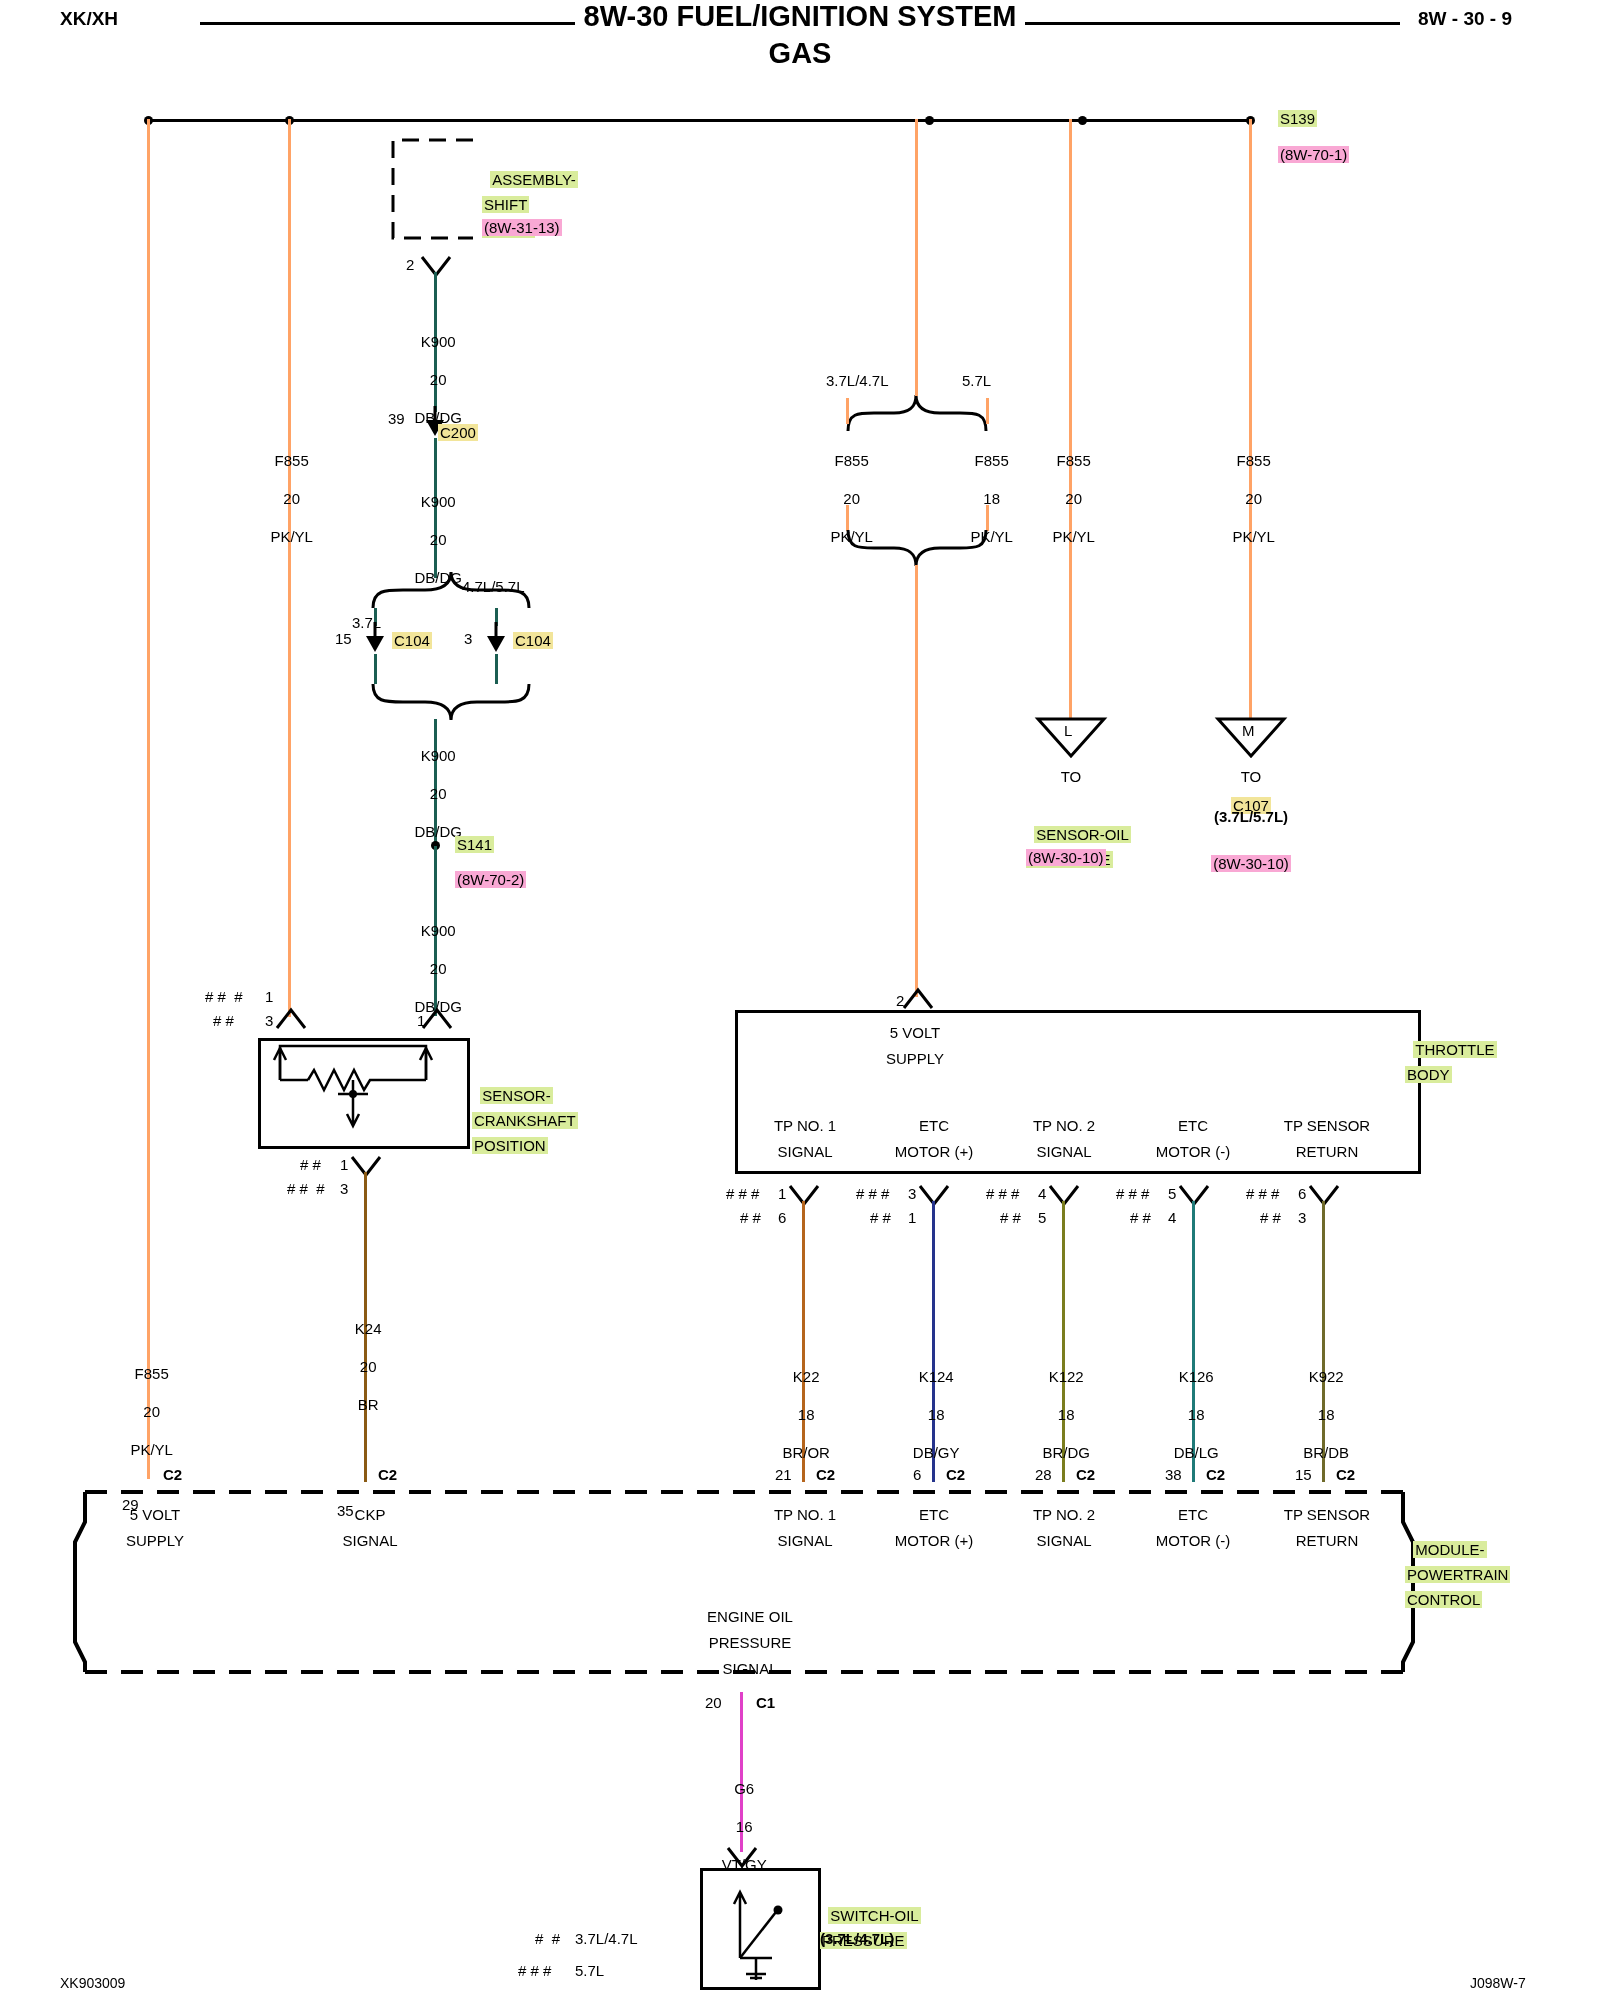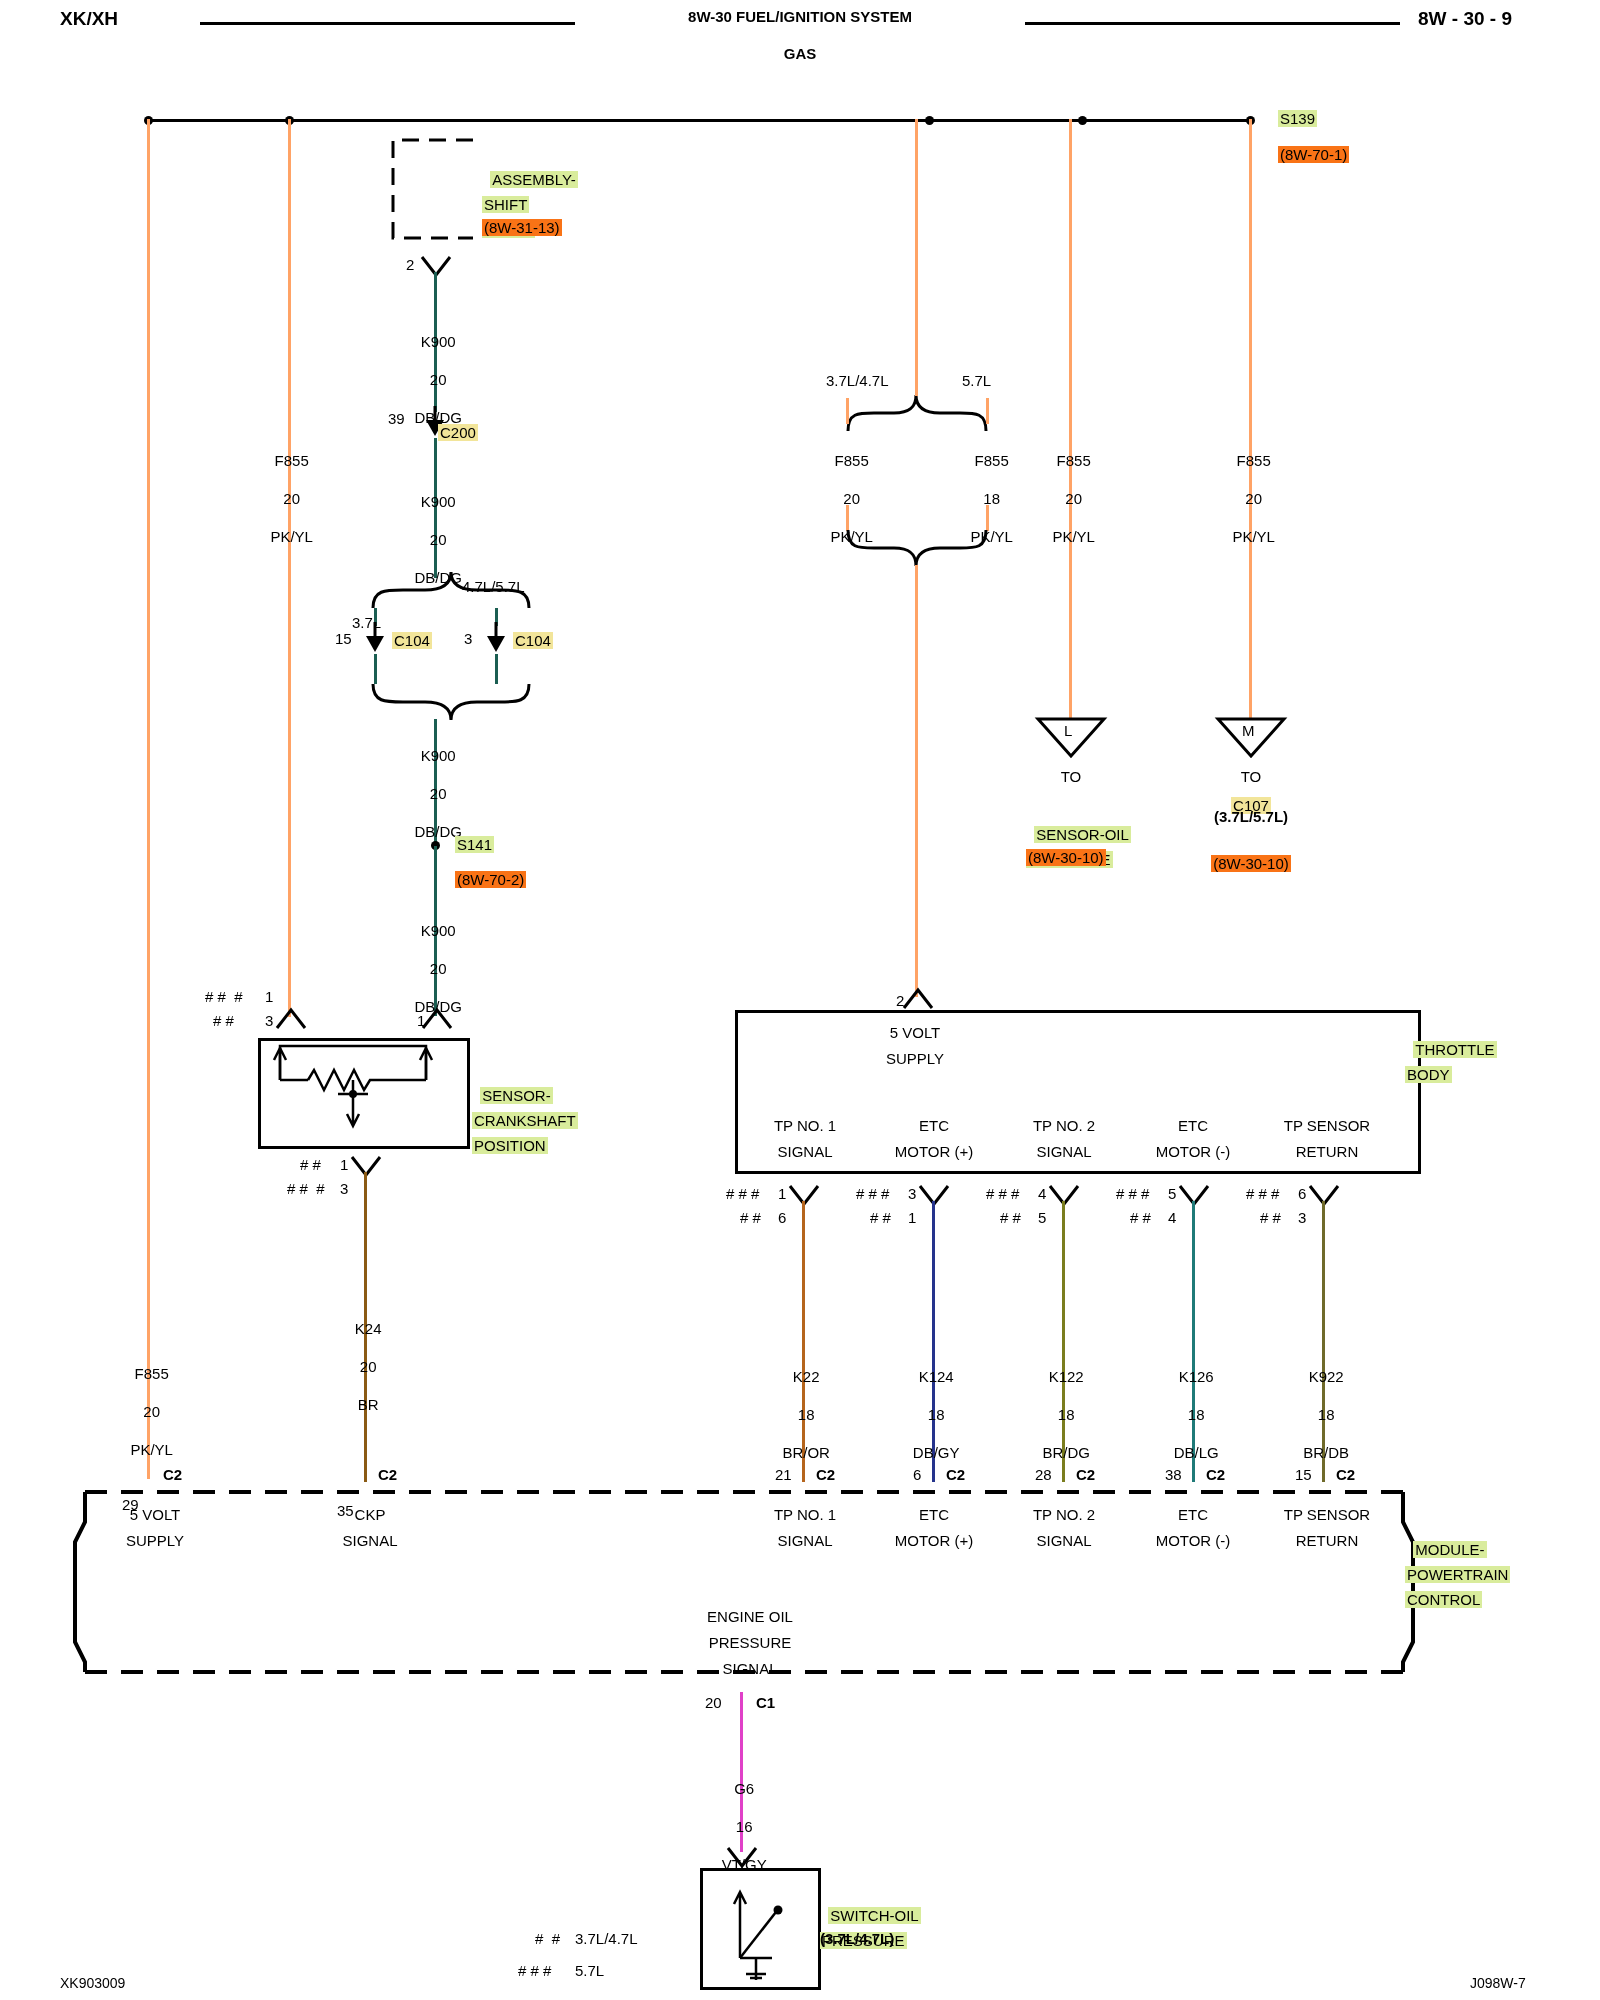--- a/index.html
+++ b/index.html
@@ -1,27 +1,27 @@
 <!DOCTYPE html>
 <html><head>
 <meta charset="utf-8">
 <style>
   html,body{margin:0;padding:0;background:#ffffff;}
   body{width:1600px;height:2000px;position:relative;font-family:"Liberation Sans",sans-serif;color:#000;}
   .t{position:absolute;font-size:15px;line-height:17px;white-space:pre;}
   .tb{position:absolute;font-size:15px;line-height:17px;white-space:pre;font-weight:bold;}
   .ctr{text-align:center;}
-  .hdr-title{font-size:15px;font-weight:bold;}
+  .hdr-title{font-size:29px;font-weight:bold;}
   .hdr-side{font-size:19px;font-weight:bold;}
   .rule{position:absolute;background:#000;height:3px;}
   .vline{position:absolute;width:3px;}
   .hline{position:absolute;height:3px;background:#000;}
   .dot{position:absolute;width:9px;height:9px;border-radius:50%;background:#000;}
   .hl-green{background:#d9ec9c;padding:0 2px;}
-  .hl-purple{background:#f97316;padding:0 2px;}
+  .hl-purple{background:#f9a8d4;padding:0 2px;}
   .hl-yellow{background:#f2e59a;padding:0 2px;}
   .box{position:absolute;border:3px solid #000;background:transparent;}
   svg{position:absolute;overflow:visible;}
   .small{font-size:14px;}
   .wirelabel{position:absolute;font-size:15px;line-height:19px;text-align:center;white-space:pre;}
 </style>
 </head>
 <body>
 
 <div class="t hdr-side" style="left:60px;top:10px;">XK/XH</div>

